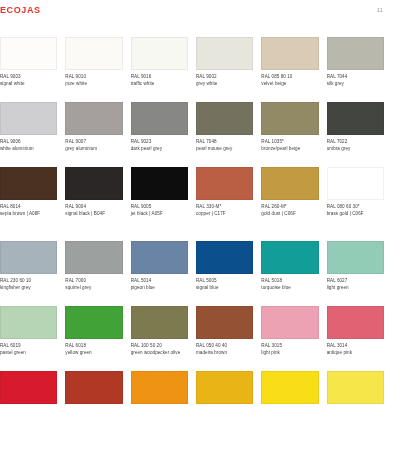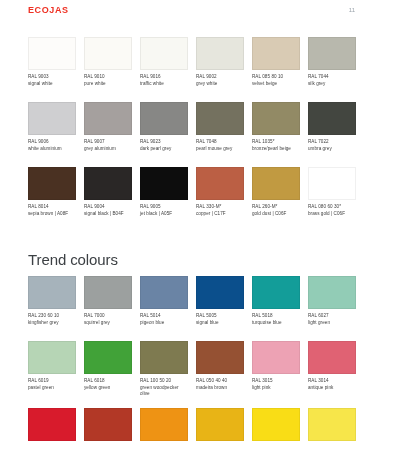--- a/index.html
+++ b/index.html
@@ -12,21 +12,21 @@
     background: #ffffff;
     font-family: "Liberation Sans", sans-serif;
     color: #3a3a3a;
     overflow: hidden;
   }
   .page {
     position: relative;
     width: 384px;
     height: 450px;
     box-sizing: border-box;
-    padding: 0 28px;
+    padding: 0 0;
   }
   .topbar {
     position: relative;
     height: 22px;
     display: flex;
     align-items: flex-start;
     justify-content: space-between;
     padding-top: 6px;
   }
   .brand {
@@ -224,21 +224,20 @@
           <div class="chip"></div>
           <div class="chip-label">
             <span class="chip-code">RAL 080 60 30*</span>
             <span class="chip-name">brass gold | C06F</span>
           </div>
         </div>
       </div>
   </div>
 
   <div class="section section-trend">
-    <h2 class="section-title">Trend colours</h2>
     <div class="grid grid-trend">
         <div class="swatch-cell">
           <div class="chip" style="background: rgb(166, 179, 187);"></div>
           <div class="chip-label">
             <span class="chip-code">RAL 230 60 10</span>
             <span class="chip-name">kingfisher grey</span>
           </div>
         </div>
         <div class="swatch-cell">
           <div class="chip" style="background: rgb(156, 160, 159);"></div>

